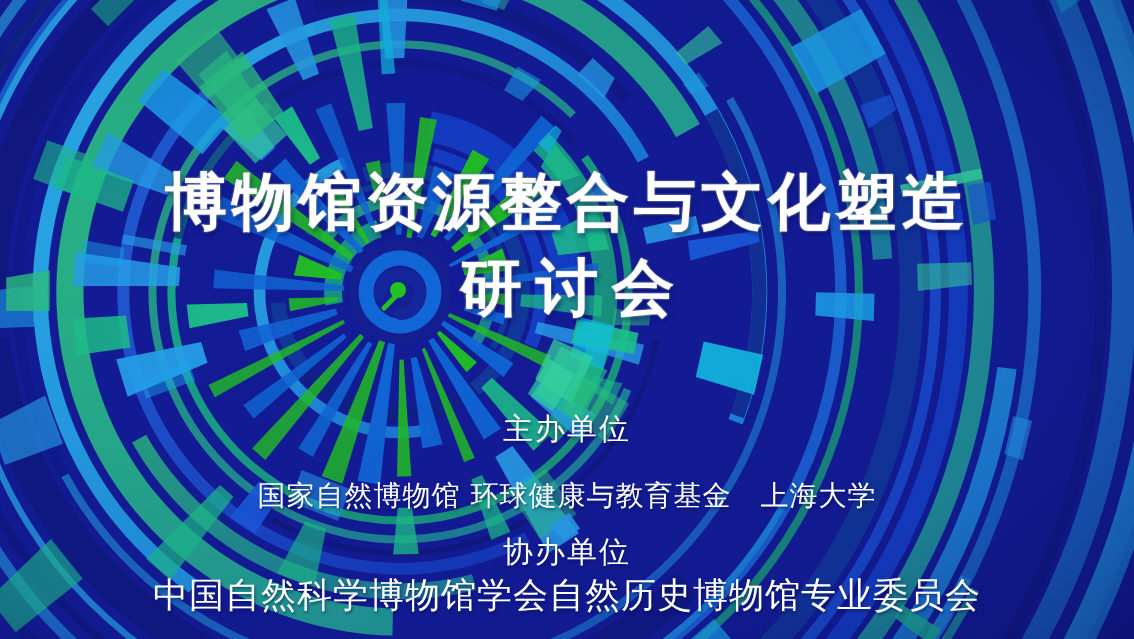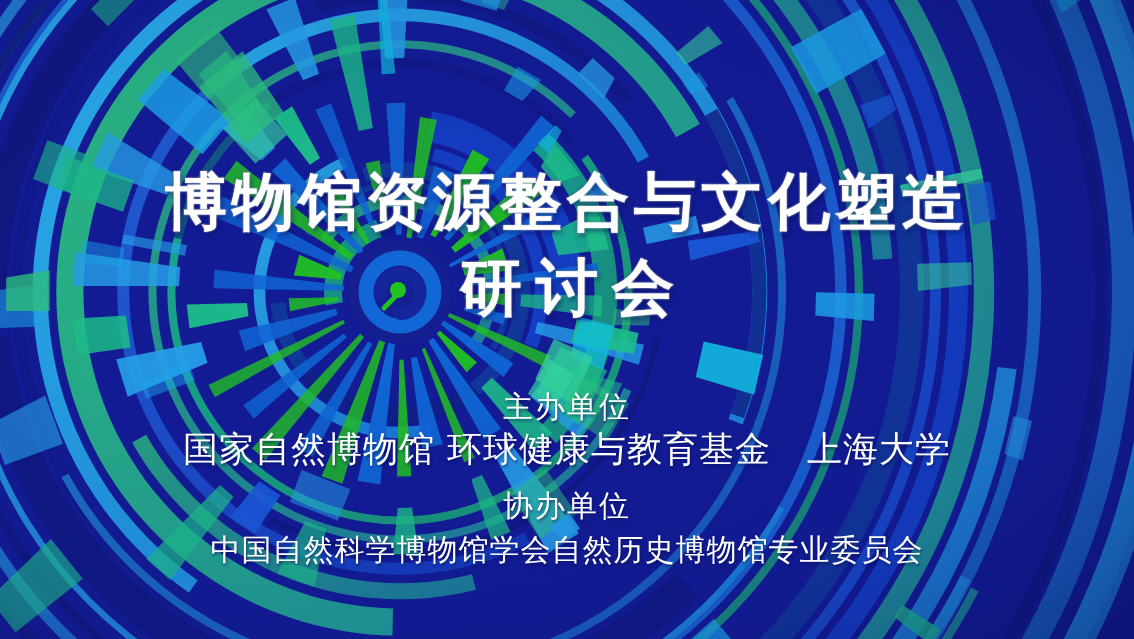--- a/index.html
+++ b/index.html
@@ -53,48 +53,49 @@
   .title-line.second {
     margin-top: 8px;
     letter-spacing: 14px;
     padding-left: 14px;
   }
 
   
   .org-block {
     position: absolute;
     left: 0;
-    top: 387px;
+    top: 409px;
     width: 1134px;
     text-align: center;
   }
   .org-heading {
     font-family: "DejaVu Serif", "Liberation Serif", serif;
     font-size: 30px;
     line-height: 40px;
     color: #ffffff;
     letter-spacing: 2px;
     white-space: nowrap;
     text-shadow: 1px 2px 3px rgba(0, 15, 75, 0.55);
   }
   .org-names {
     font-family: "DejaVu Serif", "Liberation Serif", serif;
-    font-size: 35px;
+    font-size: 28px;
     line-height: 45px;
     color: #ffffff;
     letter-spacing: 1px;
     white-space: nowrap;
     text-shadow: 1px 2px 3px rgba(0, 15, 75, 0.55);
+    margin-top: 24px;
   }
   .org-heading.second {
     margin-top: 14px;
   }
   .org-names.last {
     margin-top: 1px;
-    font-size: 30px;
+    font-size: 35px;
   }
 </style>
 </head>
 <body>
 
 <div id="poster">
 
   <svg id="bg-svg" viewBox="0 0 1134 639" preserveAspectRatio="none" aria-hidden="true">
     <defs>
       <clipPath id="frame">

